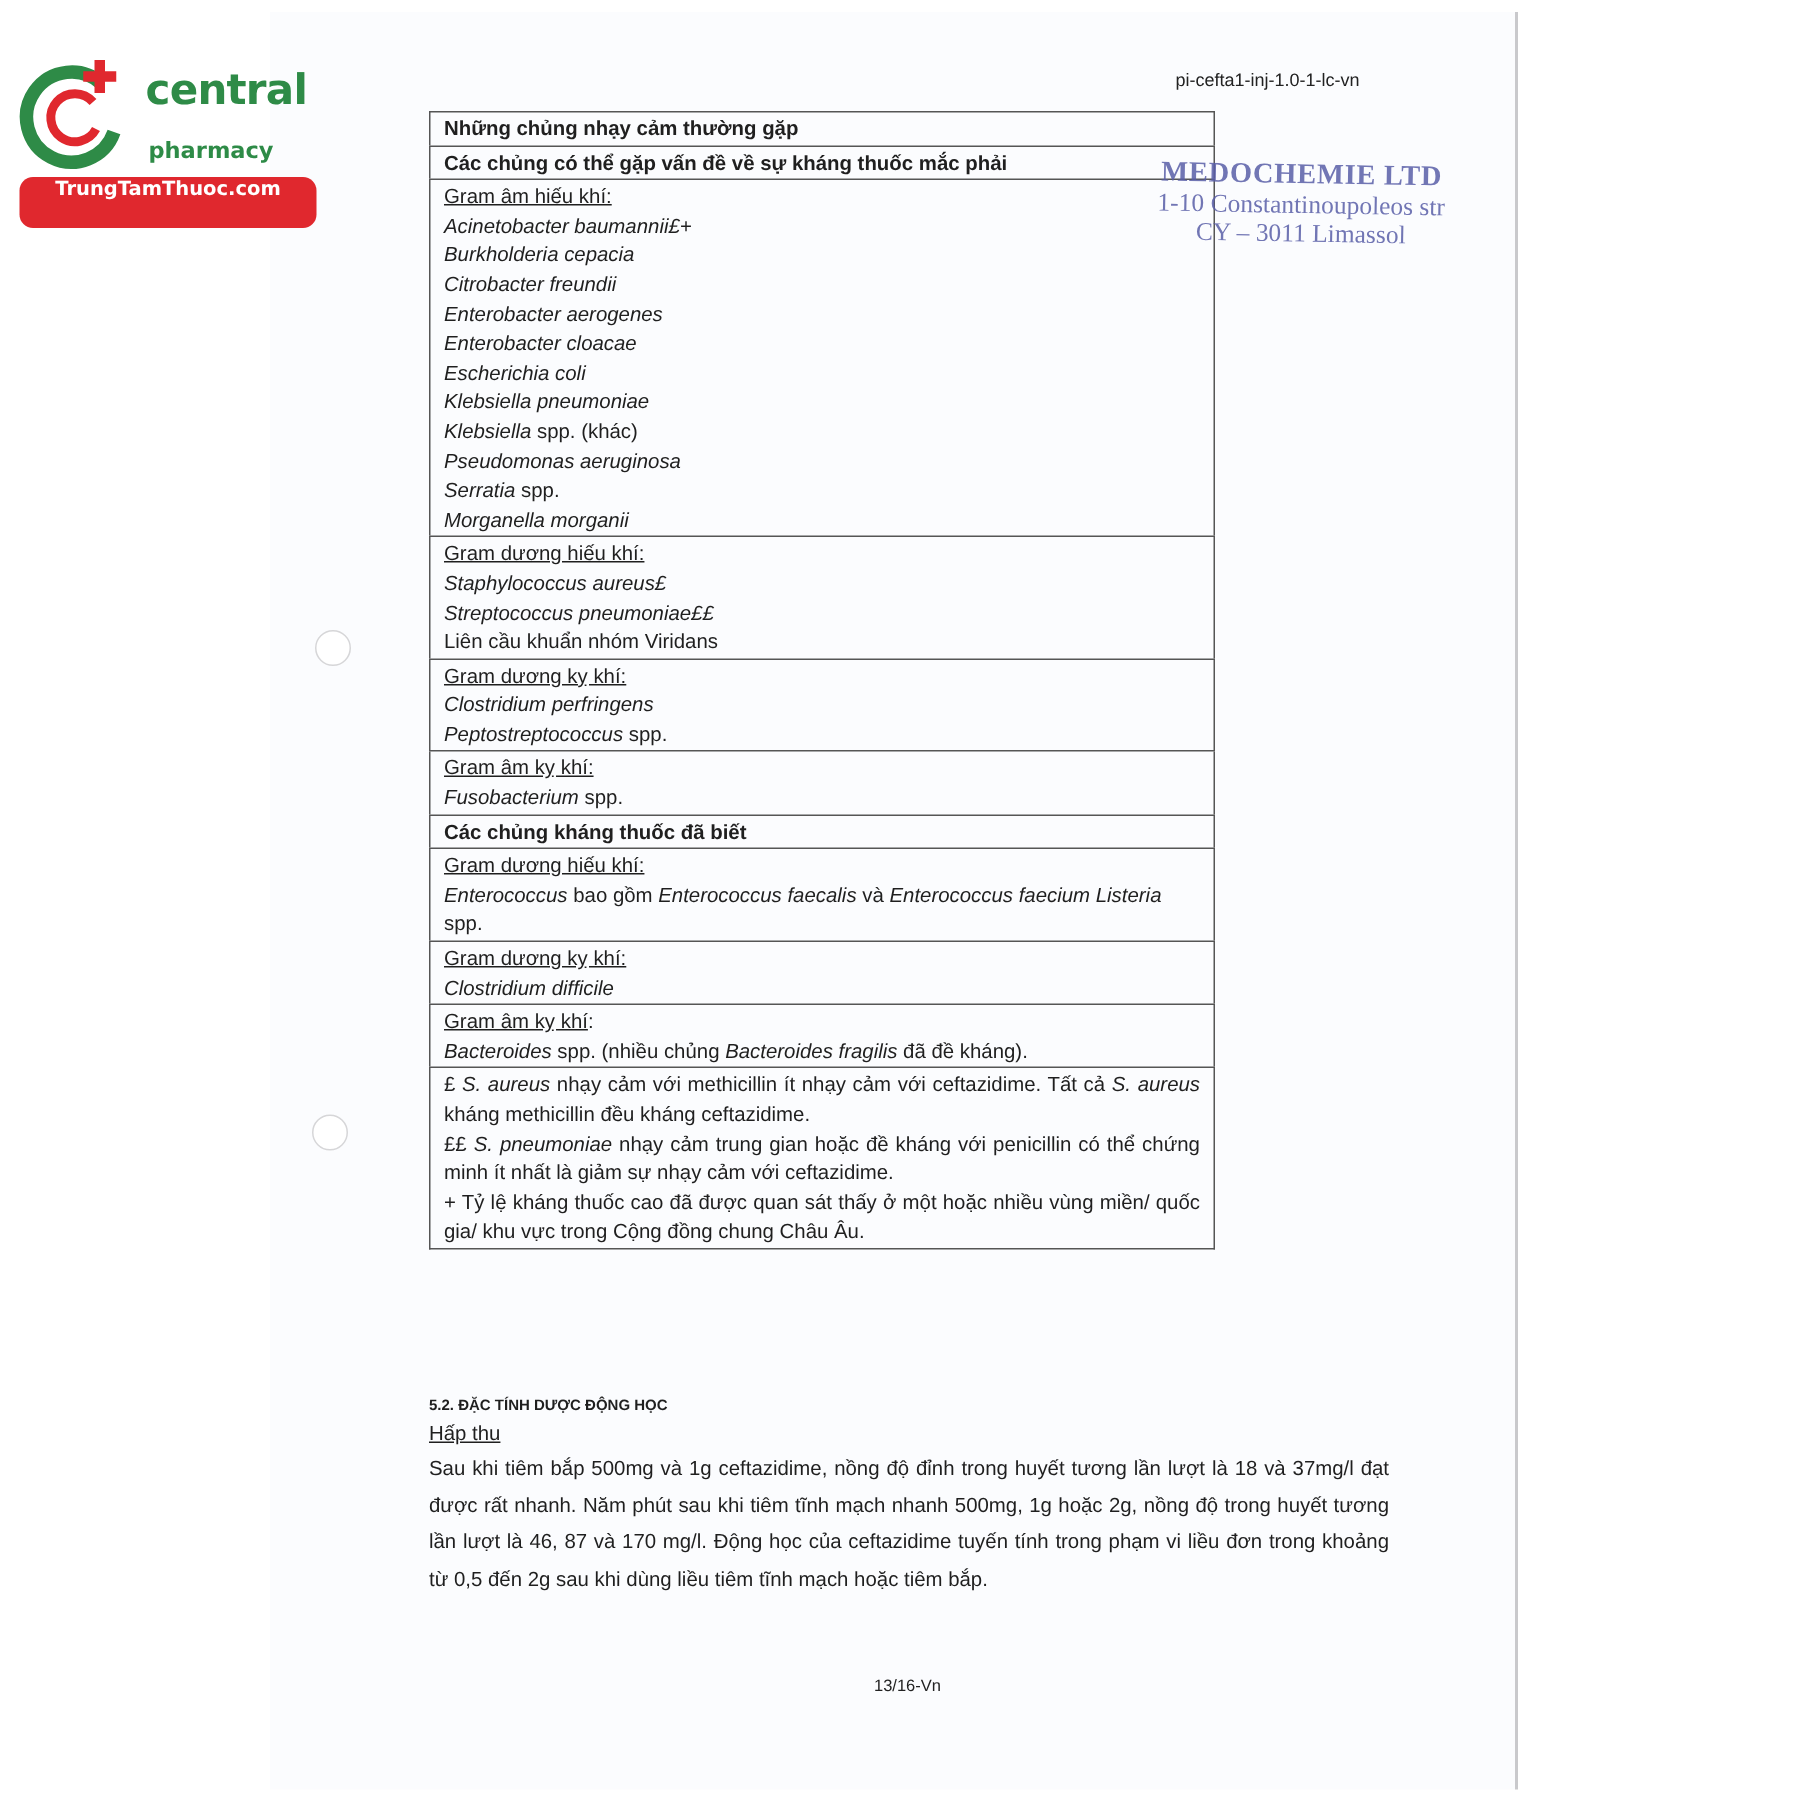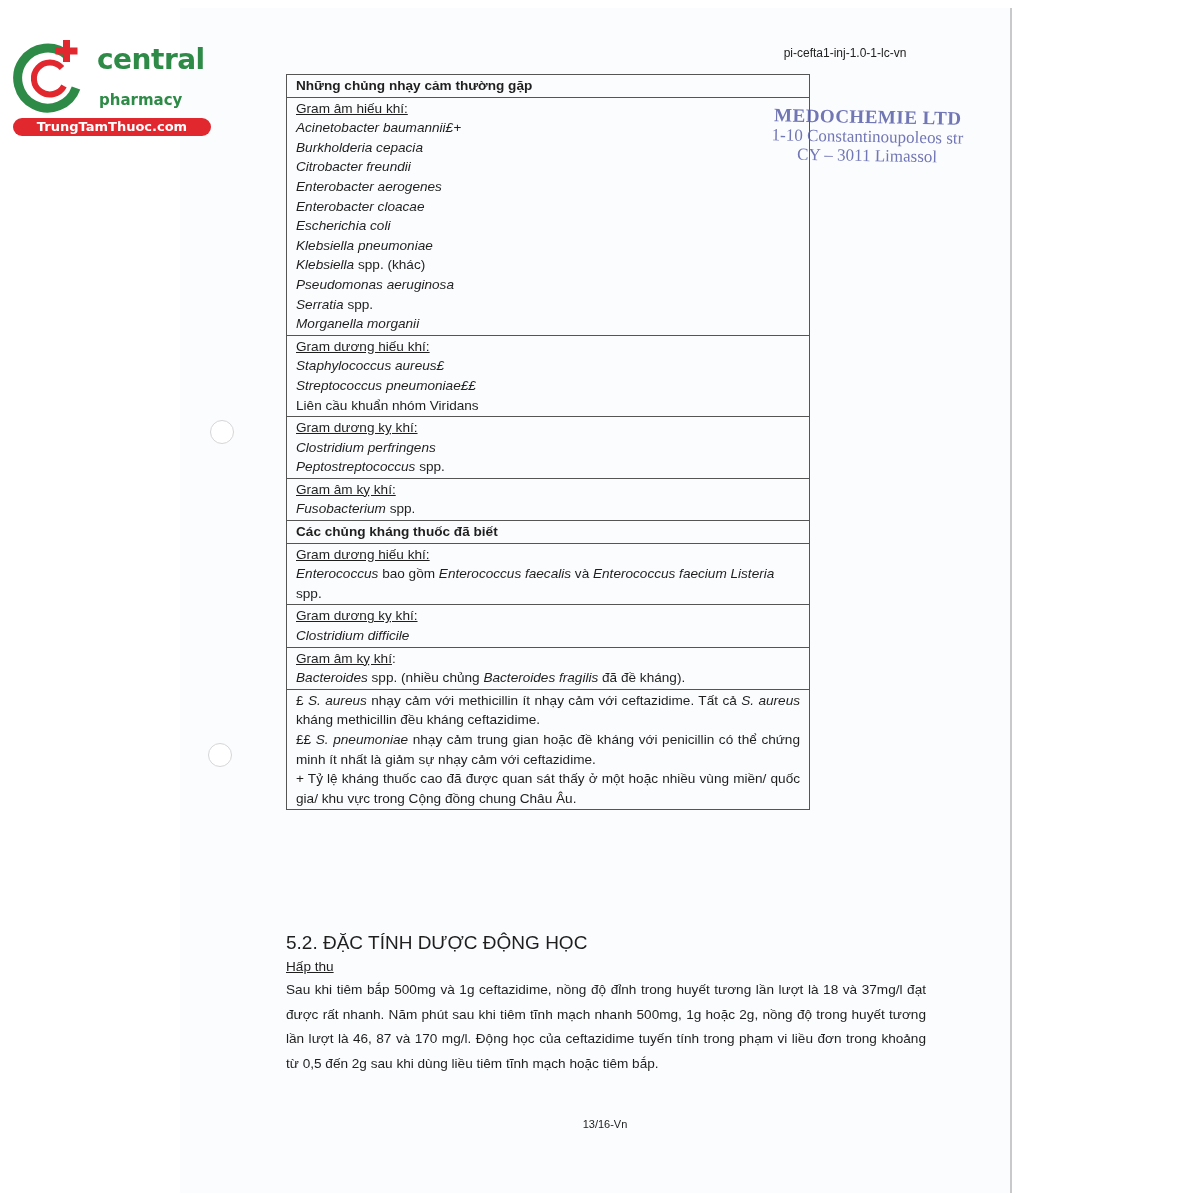--- a/index.html
+++ b/index.html
@@ -28,21 +28,21 @@
   .logo-central {
     position: absolute; left: 87px; top: 8px; font-size: 28px; font-weight: bold;
     color: #2e8b47; letter-spacing: -0.5px; line-height: 1;
     font-family: "DejaVu Sans", sans-serif;
   }
   .logo-pharmacy {
     position: absolute; left: 89px; top: 53px; font-size: 15px; font-weight: bold;
     color: #2e8b47; font-family: "DejaVu Sans", sans-serif;
   }
   .logo-banner {
-    position: absolute; left: 3px; top: 80px; width: 198px; height: 18px;
+    position: absolute; left: 3px; top: 80px; width: 198px; height: 34px;
     background: #e0282e; border-radius: 9px; color: #ffffff;
     font-size: 13px; font-weight: bold; text-align: center; line-height: 17px;
     font-family: "DejaVu Sans", sans-serif;
   }
   .doc-code {
     position: absolute; left: 760px; top: 46px; width: 170px; text-align: center;
     font-size: 12px; color: #222;
   }
   
   .ab-table {
@@ -63,21 +63,21 @@
   .stamp {
     position: absolute; left: 770px; top: 106px; width: 195px;
     color: #5a5fa8; font-family: "Liberation Serif", serif; text-align: center;
     opacity: 0.85; transform: rotate(1deg);
   }
   .stamp .s1 { font-size: 19px; font-weight: bold; letter-spacing: 0.5px; }
   .stamp .s2 { font-size: 17px; margin-top: -1px; }
   .stamp .s3 { font-size: 17px; margin-top: -1px; }
   
   .section { position: absolute; left: 286px; top: 932px; width: 640px; font-size: 13.6px; }
-  .section-title { font-weight: normal; font-size: 19px; margin: 0 0 5px 0; }
+  .section-title { font-weight: bold; font-size: 10px; margin: 0 0 5px 0; }
   .section-sub { text-decoration: underline; margin: 0 0 4px 0; }
   .section-body { text-align: justify; line-height: 24.6px; margin: 0; }
   .page-number {
     position: absolute; left: 560px; top: 1118px; width: 90px; text-align: center;
     font-size: 11px; color: #222;
   }
 </style>
 </head>
 <body>
 
@@ -97,20 +97,23 @@
   <div class="logo-pharmacy">pharmacy</div>
   <div class="logo-banner">TrungTamThuoc.com</div>
 </div>
 
 <div class="doc-code">pi-cefta1-inj-1.0-1-lc-vn</div>
 
 <table class="ab-table">
   <tbody>
       <tr class="row-head">
     <td>Những chủng nhạy cảm thường gặp</td>
+  </tr>
+  <tr class="row-head">
+    <td>Các chủng có thể gặp vấn đề về sự kháng thuốc mắc phải</td>
   </tr>
   <tr>
     <td>
       <span class="cat">Gram âm hiếu khí:</span>
       <span class="org"><i>Acinetobacter baumannii£+</i></span>
       <span class="org"><i>Burkholderia cepacia</i></span>
       <span class="org"><i>Citrobacter freundii</i></span>
       <span class="org"><i>Enterobacter aerogenes</i></span>
       <span class="org"><i>Enterobacter cloacae</i></span>
       <span class="org"><i>Escherichia coli</i></span>

